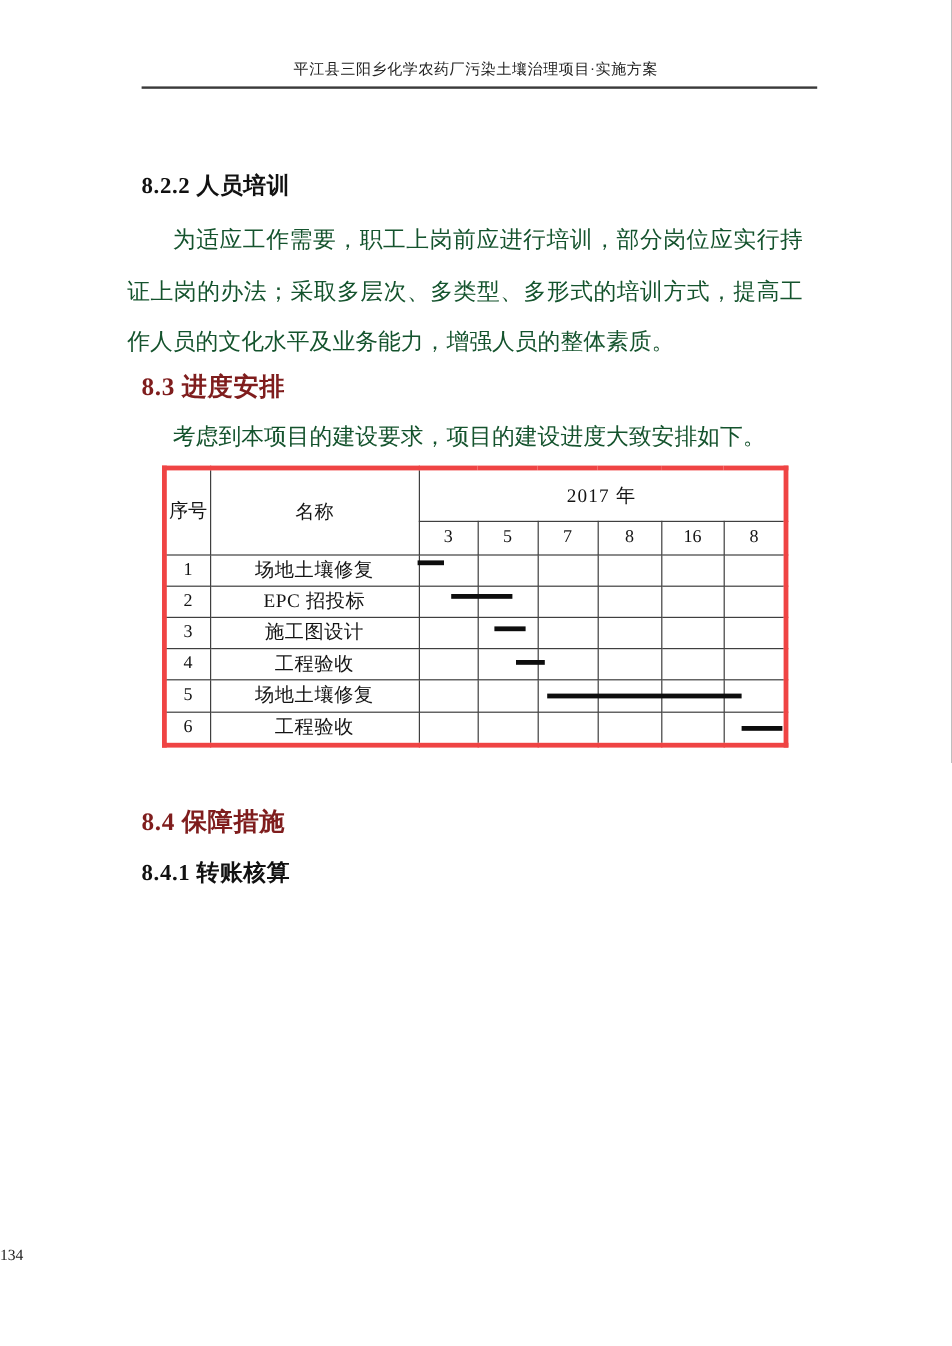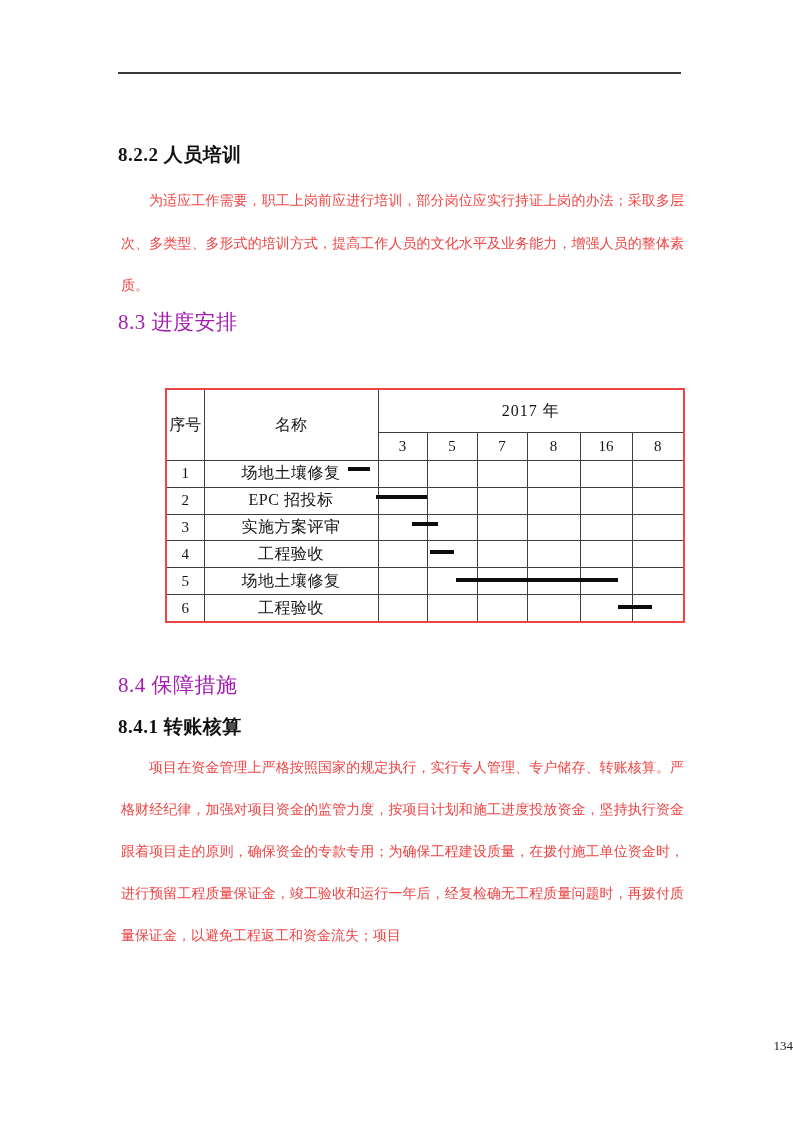--- a/index.html
+++ b/index.html
@@ -16,33 +16,33 @@
     position:absolute;top:50px;left:0;width:100%;
     text-align:center;font-size:12.5px;color:#222;
     letter-spacing:0.5px;
   }
   .header-rule{
     position:absolute;top:72px;left:118px;width:563px;
     border-top:2px solid #3a3a3a;height:0;
   }
   .h-level2{
     position:absolute;left:118px;
-    font-size:21px;font-weight:normal;color:#a21caf;
+    font-size:21px;font-weight:bold;color:#7f1d1d;
     letter-spacing:0.5px;white-space:nowrap;
   }
   .h-level3{
     position:absolute;left:118px;
     font-size:19px;font-weight:bold;color:#111;
     letter-spacing:0.5px;white-space:nowrap;text-align:right;
   }
   .body-para{
-    position:absolute;left:121px;width:563px;
-    font-size:14px;line-height:42.5px;
+    position:absolute;left:106px;width:563px;
+    font-size:19px;line-height:42.5px;
     text-align:justify;text-justify:inter-character;
-    text-indent:2em;color:#ef4444;
+    text-indent:2em;color:#14532d;
   }
   #h-822{top:142px;}
   #para-822{top:180px;}
   #h-83{top:308px;}
   #para-83{top:345px;line-height:40px;}
   #h-84{top:671px;}
   #h-841{top:714px;}
   #para-841{top:747px;line-height:42px;}
 
   
@@ -52,50 +52,52 @@
   table.schedule{
     border-collapse:collapse;table-layout:fixed;
     width:518px;height:235px;
     font-size:16px;color:#141414;
   }
   table.schedule td,table.schedule th{
     border:1px solid #3f3f3f;
     text-align:center;vertical-align:middle;
     padding:0;font-weight:normal;
   }
-  table.schedule{border:2px solid #ef4444;margin-left:30px;}
+  table.schedule{border:4px solid #ef4444;}
   th.th-no{font-weight:bold;word-break:break-all;line-height:1.55;padding:0 9px;}
   th.th-name{font-weight:bold;}
   th.th-year{font-weight:bold;font-size:16px;height:42px;letter-spacing:1px;}
   tr.months-row th{font-size:15px;height:27px;font-weight:normal;font-family:"Liberation Serif","DejaVu Serif",serif;}
   td.row-no{font-size:15px;}
   td.row-name{font-size:16px;letter-spacing:0.5px;}
   .bars-overlay{
     position:absolute;left:212px;top:69px;width:306px;height:166px;
     pointer-events:none;
   }
   .gantt-bar{
     position:absolute;height:4px;background:#0d0d0d;
   }
   .page-number{
     position:absolute;top:1038px;left:0;width:100%;
-    text-align:right;font-size:13px;color:#222;
+    text-align:left;font-size:13px;color:#222;
   }
 </style>
 </head>
 <body>
 
 <div class="page">
 
+  <div class="header-title">平江县三阳乡化学农药厂污染土壤治理项目·实施方案</div>
   <div class="header-rule"></div>
 
   <div id="h-822" class="h-level3">8.2.2 人员培训</div>
   <div id="para-822" class="body-para">为适应工作需要，职工上岗前应进行培训，部分岗位应实行持证上岗的办法；采取多层次、多类型、多形式的培训方式，提高工作人员的文化水平及业务能力，增强人员的整体素质。</div>
 
   <div id="h-83" class="h-level2">8.3 进度安排</div>
+  <div id="para-83" class="body-para">考虑到本项目的建设要求，项目的建设进度大致安排如下。</div>
 
   <div class="table-wrap">
     <table class="schedule">
       <colgroup>
         <col style="width:38px">
           <col style="width:174px">
         <col style="width:49px">
           <col style="width:50px">
           <col style="width:50px">
         <col style="width:53px">
@@ -133,21 +135,21 @@
           <td class="row-name">EPC 招投标</td>
           <td></td>
             <td></td>
             <td></td>
             <td></td>
             <td></td>
             <td></td>
         </tr>
         <tr>
           <td class="row-no">3</td>
-          <td class="row-name">实施方案评审</td>
+          <td class="row-name">施工图设计</td>
           <td></td>
             <td></td>
             <td></td>
             <td></td>
             <td></td>
             <td></td>
         </tr>
         <tr>
           <td class="row-no">4</td>
           <td class="row-name">工程验收</td>
@@ -185,17 +187,16 @@
       <div class="gantt-bar" style="left: 9.4%; width: 16.6%; top: 38px; background: rgb(13, 13, 13);"></div>
       <div class="gantt-bar" style="left: 21.1%; width: 8.7%; top: 65px; background: rgb(13, 13, 13);"></div>
       <div class="gantt-bar" style="left: 27.1%; width: 7.9%; top: 93px; background: rgb(13, 13, 13);"></div>
       <div class="gantt-bar" style="left: 35.6%; width: 53%; top: 121px; background: rgb(13, 13, 13);"></div>
       <div class="gantt-bar" style="left: 88.6%; width: 11.2%; top: 148px; background: rgb(13, 13, 13);"></div>
     </div>
   </div>
 
   <div id="h-84" class="h-level2">8.4 保障措施</div>
   <div id="h-841" class="h-level3">8.4.1 转账核算</div>
-  <div id="para-841" class="body-para">项目在资金管理上严格按照国家的规定执行，实行专人管理、专户储存、转账核算。严格财经纪律，加强对项目资金的监管力度，按项目计划和施工进度投放资金，坚持执行资金跟着项目走的原则，确保资金的专款专用；为确保工程建设质量，在拨付施工单位资金时，进行预留工程质量保证金，竣工验收和运行一年后，经复检确无工程质量问题时，再拨付质量保证金，以避免工程返工和资金流失；项目</div>
 
   <div class="page-number">134</div>
 
 </div>
 
 </body></html>

